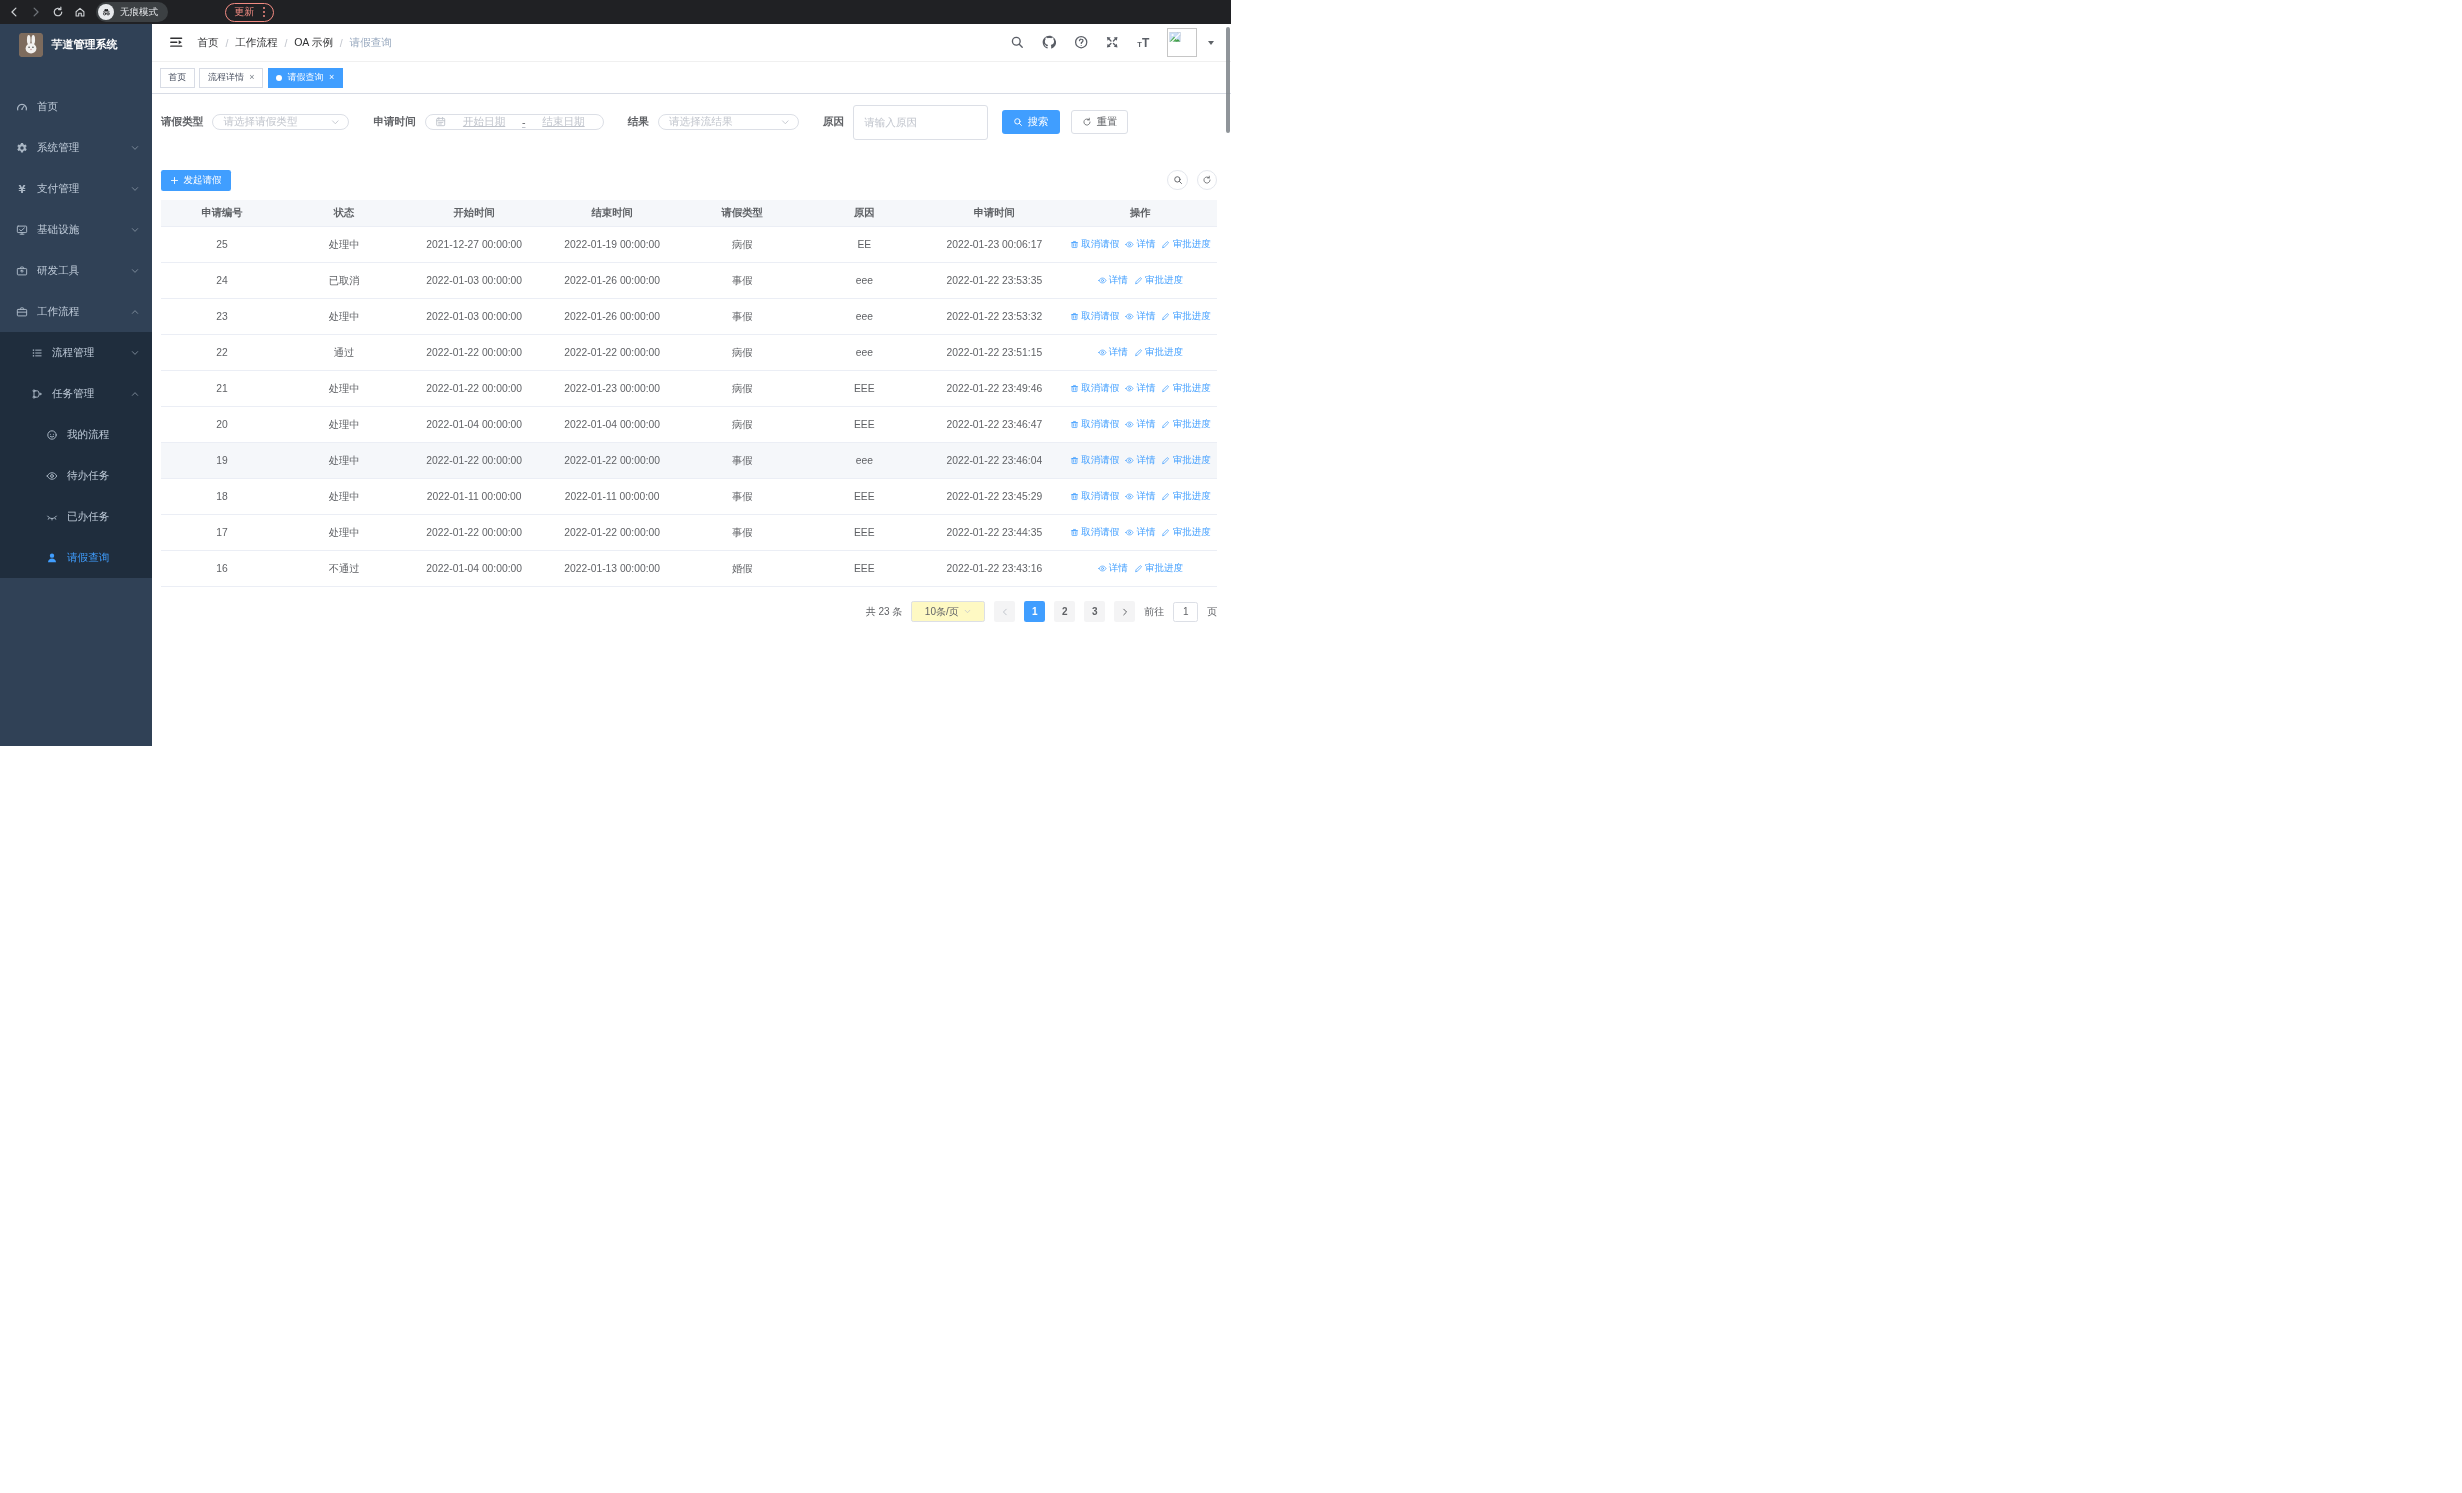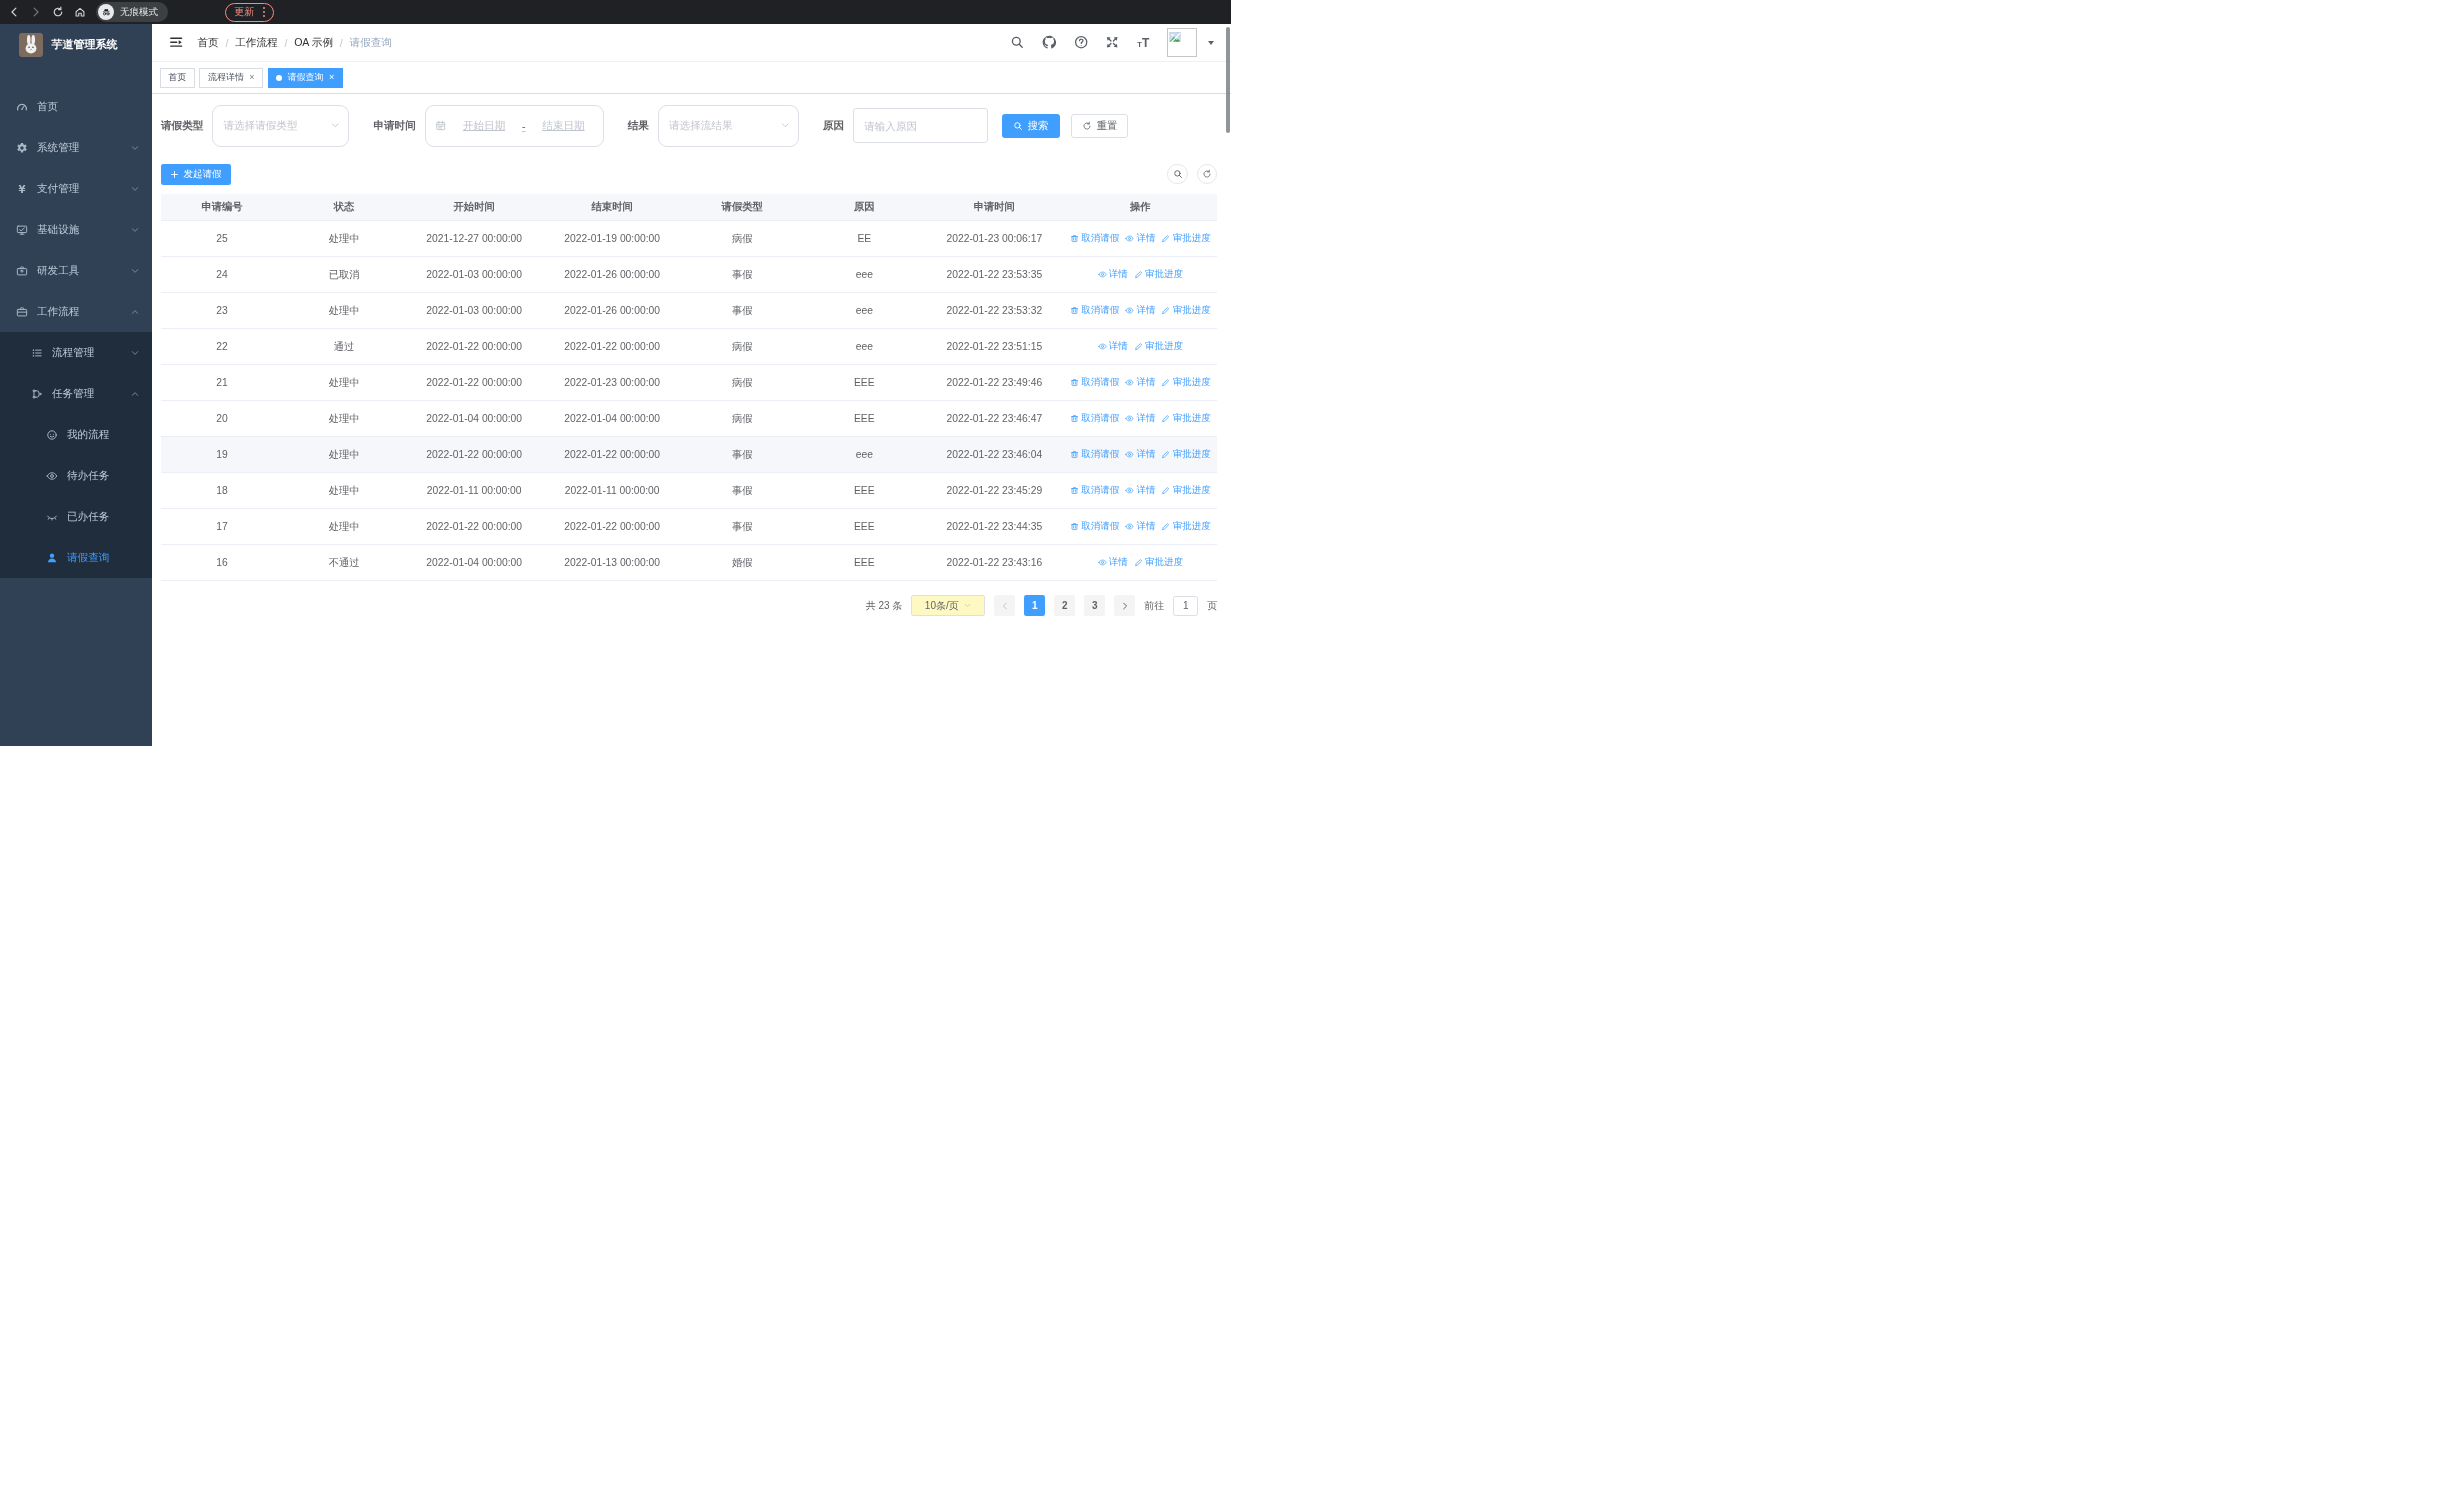--- a/index.html
+++ b/index.html
@@ -70,36 +70,36 @@
   .tab .close { font-size:9px; color:#7e848c; line-height:1; }
   .tab.active { background:#409eff; border-color:#409eff; color:#fff; }
   .tab.active .dot { display:block; }
   .tab.active .close { color:#fff; }
 
   
   .content { flex:1; padding:10.6px 13.7px 0 9px; position:relative; min-width:0; }
   .filter-row { display:flex; align-items:center; }
   .f-group { display:flex; align-items:center; margin-right:24px; }
   .f-label { font-weight:bold; color:#606266; font-size:10.6px; margin-right:9px; white-space:nowrap; }
-  .ctl { height:42px; border:0.8px solid #dcdfe6; border-radius:9px; background:#fff; display:flex; align-items:center; font-size:10.6px; color:#c0c4cc; }
+  .ctl { height:16px; border:0.8px solid #dcdfe6; border-radius:9px; background:#fff; display:flex; align-items:center; font-size:10.6px; color:#c0c4cc; }
   .ctl .chev { color:#c0c4cc; font-size:10.6px; }
   .sel-leave { width:137px; padding:0 7.6px 0 10px; justify-content:space-between; }
   .date-range { width:179px; padding:0 9px; gap:7.6px;text-decoration:underline; }
   .date-range .cal { font-size:11.4px; color:#c0c4cc; }
   .date-range .dsep { color:#606266; }
   .date-range span.ph { flex:1; text-align:center; }
   .sel-result { width:141px; padding:0 7.6px 0 10px; justify-content:space-between; }
   .inp-reason { width:135px; padding:0 10px; font-size:10.6px; color:#606266; border:0.8px solid #dcdfe6; border-radius:3px; height:35px; outline:none; font-family:inherit; }
   .inp-reason::placeholder { color:#c0c4cc; }
   .btn { display:flex; align-items:center; justify-content:center; gap:4.6px; border-radius:3px; cursor:pointer; white-space:nowrap; }
   .btn-search { height:24px; padding:0 11.4px; background:#409eff; color:#fff; font-size:10.3px; margin-right:11.4px; }
   .btn-search .icon, .btn-reset .icon { font-size:10px; }
   .btn-reset { height:24px; padding:0 10px; background:#fff; border:0.8px solid #dcdfe6; color:#606266; font-size:10.3px; }
 
-  .toolbar-row { margin-top:17px; display:flex; align-items:center; }
+  .toolbar-row { margin-top:30px; display:flex; align-items:center; }
   .btn-create { height:21px; padding:0 9px; background:#409eff; color:#fff; font-size:9.5px; border-radius:2.3px; }
   .btn-create .icon { font-size:9px; }
   .toolbar-right { margin-left:auto; display:flex; gap:9px; align-items:center; }
   .circle-btn { width:20.5px; height:20.5px; border-radius:50%; border:0.8px solid #e4e7ed; background:#fff; color:#606266; display:flex; align-items:center; justify-content:center; font-size:10px; cursor:pointer; }
 
   
   table.grid { margin-top:9px; width:100%; border-collapse:collapse; table-layout:fixed; }
   .grid th { height:27px; background:#f5f7fa; color:#5f6266; font-size:10.3px; font-weight:bold; text-align:center; border-bottom:0.8px solid #ebeef5; }
   .grid td { height:36px; text-align:center; font-size:10.3px; color:#606266; border-bottom:0.8px solid #ebeef5; background:#fff; white-space:nowrap; overflow:hidden; }
   .grid tr.hl td { background:#f5f7fa; }

